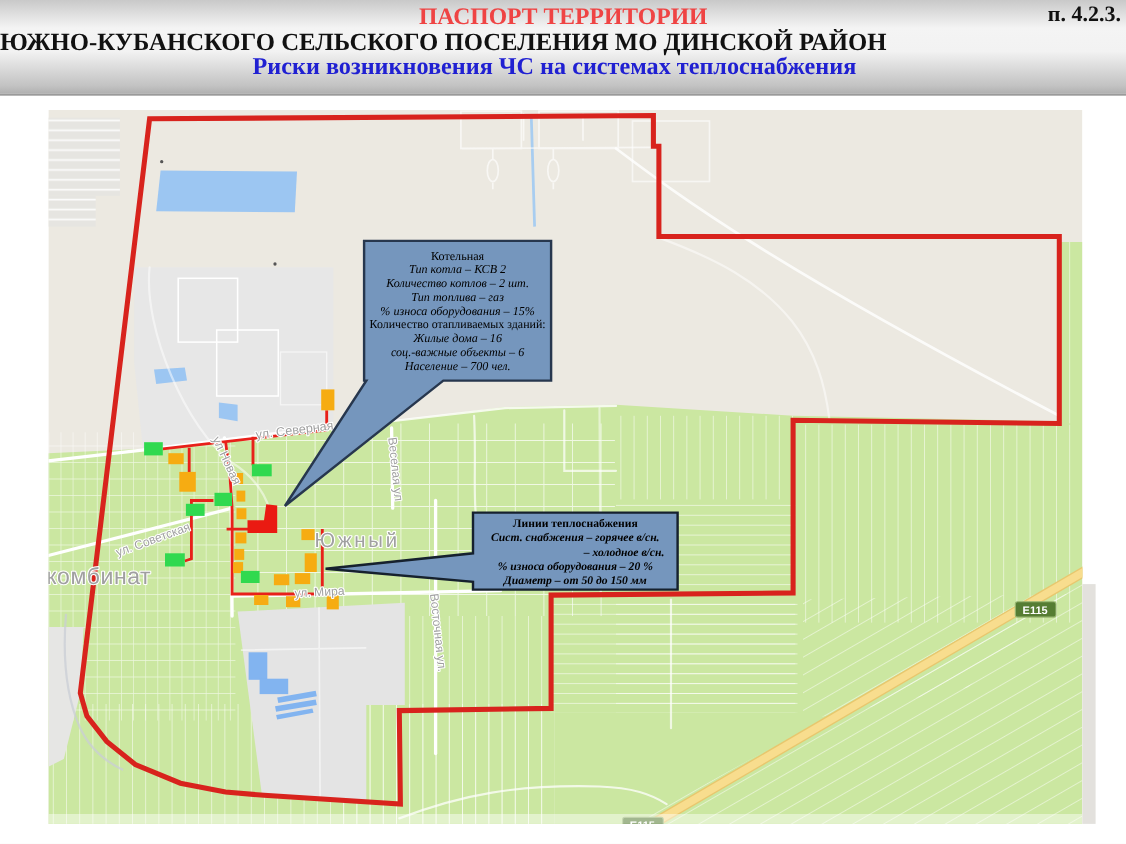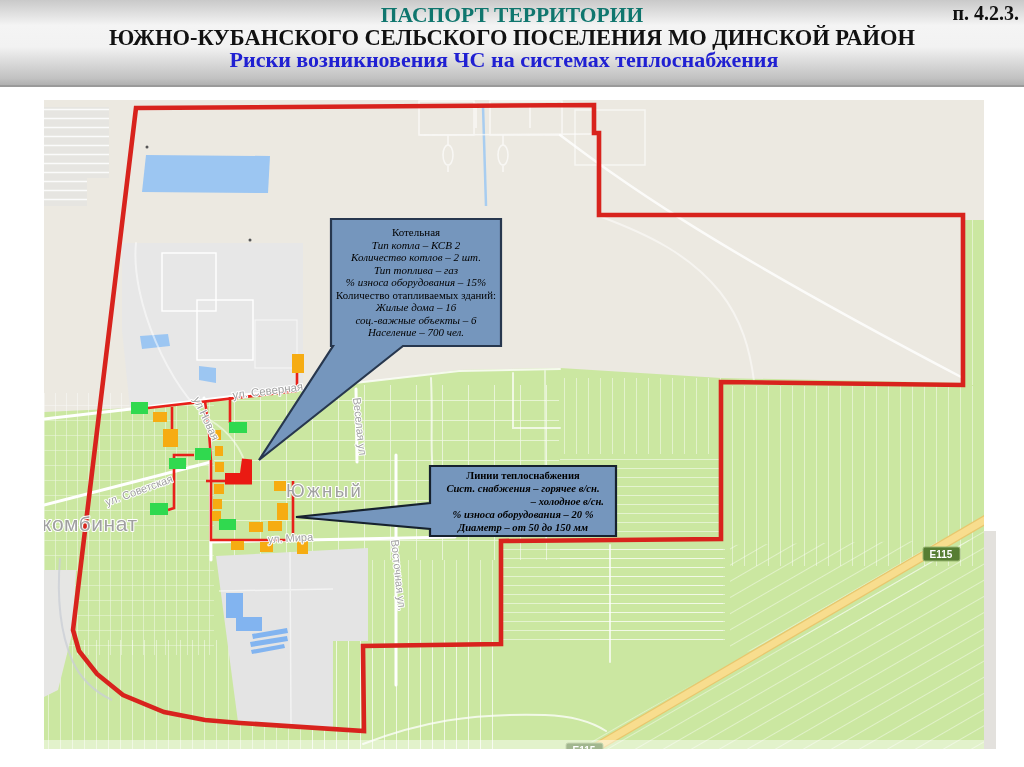--- a/index.html
+++ b/index.html
@@ -1,22 +1,22 @@
 <!DOCTYPE html>
 <html lang="ru"><head>
 <meta charset="utf-8">
 <title>Паспорт территории</title>
 <style>
   html,body{margin:0;padding:0;background:#fff;width:1024px;height:767px;overflow:hidden;}
   body{font-family:"Liberation Serif", serif;position:relative;}
   .hdr{position:absolute;left:0;top:0;width:1024px;height:85px;
        background:linear-gradient(180deg,#c9c9c9 0%,#f4f4f4 30%,#f2f2f2 55%,#c2c2c2 92%,#b0b0b0 100%);
        border-bottom:2px solid #9a9a9a;}
-  .t1{position:absolute;left:0;top:3px;width:1024px;text-align:center;font-weight:bold;font-size:21.5px;color:#0f766e;}
-  .t2{position:absolute;left:0;top:25px;width:1024px;text-align:center;font-weight:bold;font-size:22.5px;color:#111;}
+  .t1{position:absolute;left:0;top:3px;width:1024px;text-align:center;font-weight:bold;font-size:21.5px;color:#ef4444;}
+  .t2{position:absolute;left:0;top:25px;width:1024px;font-weight:bold;font-size:22.5px;color:#111;}
   .t3{position:absolute;left:-8px;top:47px;width:1024px;text-align:center;font-weight:bold;font-size:22px;color:#2020d2;}
   .pnum{position:absolute;right:5px;top:2px;font-weight:bold;font-size:20px;color:#111;}
 </style>
 </head>
 <body>
 
 <div class="hdr"></div>
 
 <div class="t1">ПАСПОРТ ТЕРРИТОРИИ</div>
 

